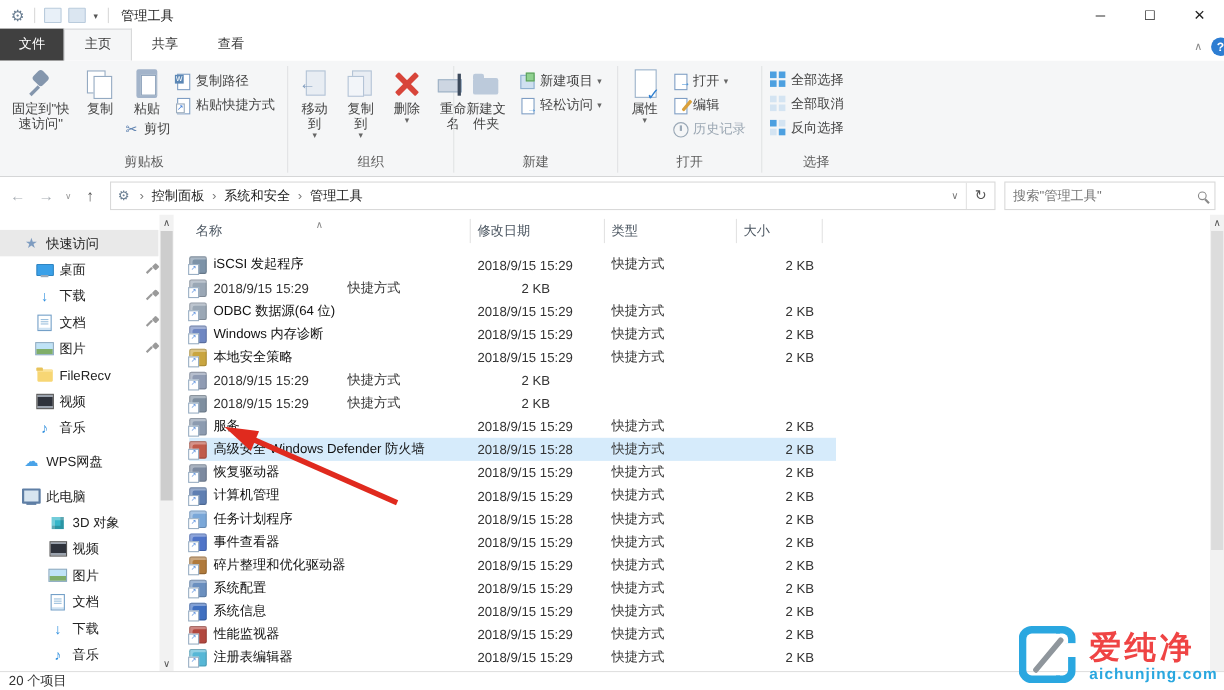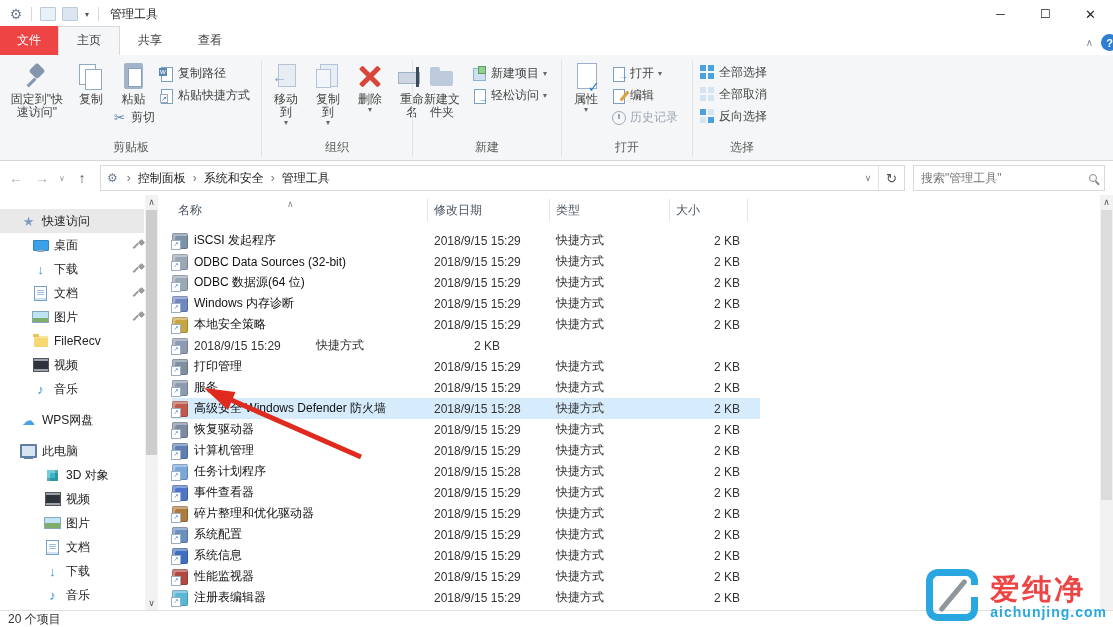--- a/index.html
+++ b/index.html
@@ -15,21 +15,21 @@
   .qat-btn.b2 { background:#dbe6f1; }
   .qat-caret { font-size:8px; color:#555; margin:0 4px; }
   .title-text { margin-left:6px; color:#222; }
   .win-controls { margin-left:auto; display:flex; height:28px; }
   .win-btn { width:45px; height:28px; display:flex; align-items:center; justify-content:center; color:#222; font-size:12px; }
   .win-btn.close { font-size:13px; }
 
   
   .tabbar { height:27px; display:flex; align-items:flex-end; background:#fff; position:relative; }
   .tab { padding:5px 18px 6px; color:#3c3c3c; }
-  .tab-file { background:#ef4444; color:#fff; padding:6px 17px; }
+  .tab-file { background:#404040; color:#fff; padding:6px 17px; }
   .tab.active { background:#f5f6f7; border:1px solid #d8d9da; border-bottom:none; }
   .tab-right { position:absolute; right:4px; bottom:4px; display:flex; align-items:center; gap:8px; }
   .rib-collapse { color:#888; font-size:10px; }
   .help-btn { width:17px; height:17px; border-radius:50%; background:#2d7dd2; color:#fff; font-size:11px; font-weight:bold; display:flex; align-items:center; justify-content:center; margin-right:-9px; }
 
   
   .ribbon { height:106px; background:#f5f6f7; border-bottom:1px solid #d5d6d7; display:flex; padding:2px 0 0 2px; }
   .grp { display:flex; flex-direction:column; padding:0 2px; }
   .grp-body { display:flex; align-items:flex-start; flex:1; }
   .grp-label { text-align:center; color:#5c5c5c; padding:2px 0 4px; }
@@ -475,21 +475,20 @@
       <div class="rows">
           <div class="lrow">
     <span class="ricon" style="background: rgb(125, 147, 168);"></span>
     <span class="rname">iSCSI 发起程序</span>
     <span class="rdate">2018/9/15 15:29</span>
     <span class="rtype">快捷方式</span>
     <span class="rsize">2 KB</span>
   </div>
           <div class="lrow">
     <span class="ricon" style="background: rgb(154, 167, 181);"></span>
-    <span class="rname">ODBC Data Sources (32-bit)</span>
     <span class="rdate">2018/9/15 15:29</span>
     <span class="rtype">快捷方式</span>
     <span class="rsize">2 KB</span>
   </div>
           <div class="lrow">
     <span class="ricon" style="background: rgb(154, 167, 181);"></span>
     <span class="rname">ODBC 数据源(64 位)</span>
     <span class="rdate">2018/9/15 15:29</span>
     <span class="rtype">快捷方式</span>
     <span class="rsize">2 KB</span>
@@ -509,21 +508,20 @@
     <span class="rsize">2 KB</span>
   </div>
           <div class="lrow">
     <span class="ricon" style="background: rgb(143, 155, 179);"></span>
     <span class="rdate">2018/9/15 15:29</span>
     <span class="rtype">快捷方式</span>
     <span class="rsize">2 KB</span>
   </div>
           <div class="lrow">
     <span class="ricon" style="background: rgb(127, 143, 160);"></span>
-    <span class="rname">打印管理</span>
     <span class="rdate">2018/9/15 15:29</span>
     <span class="rtype">快捷方式</span>
     <span class="rsize">2 KB</span>
   </div>
           <div class="lrow">
     <span class="ricon" style="background: rgb(140, 155, 176);"></span>
     <span class="rname">服务</span>
     <span class="rdate">2018/9/15 15:29</span>
     <span class="rtype">快捷方式</span>
     <span class="rsize">2 KB</span>

